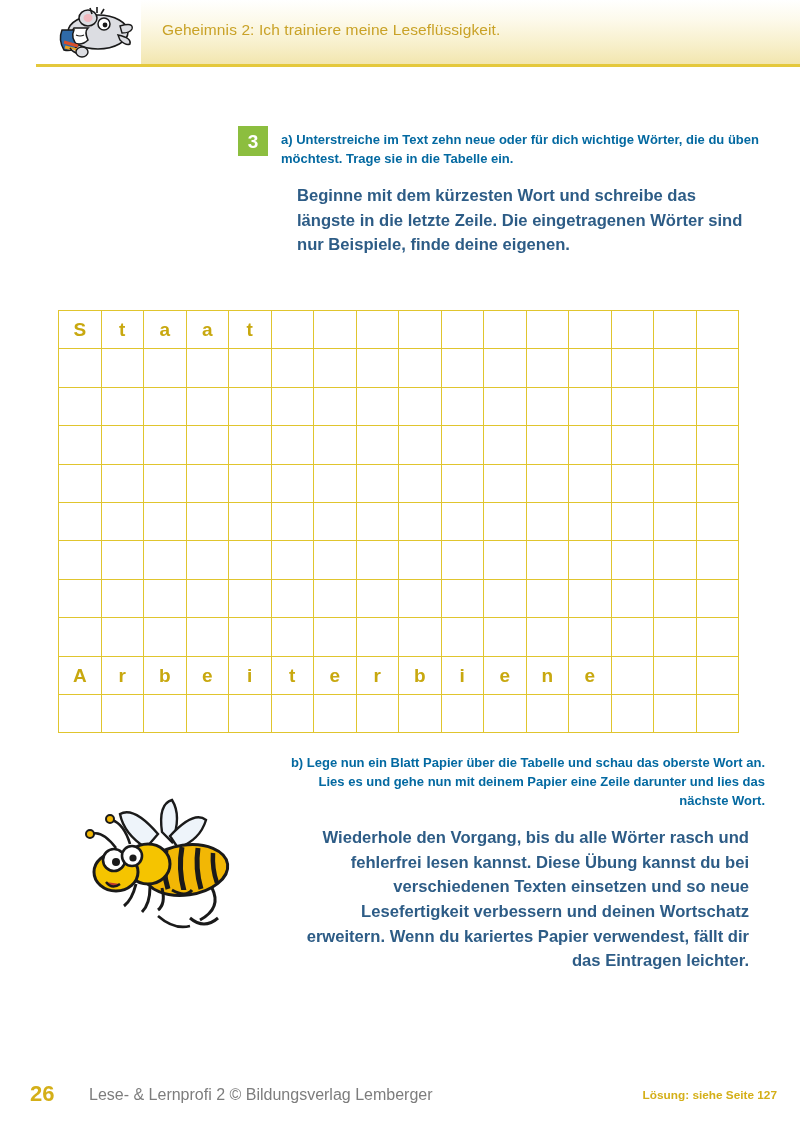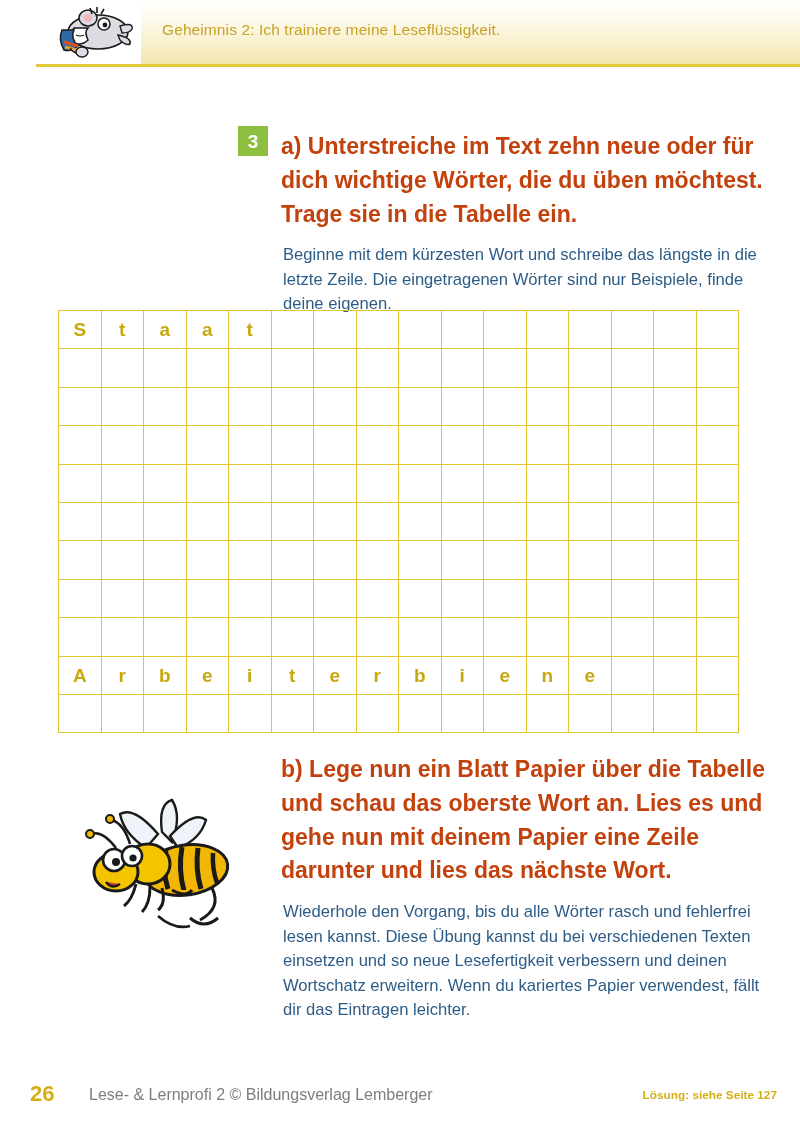--- a/index.html
+++ b/index.html
@@ -83,32 +83,32 @@
     line-height: 1;
   }
 
   .col-right {
     position: absolute;
     left: 281px;
     top: 130px;
     width: 484px;
   }
   .instr-bold {
-    font-size: 23px;
-    font-weight: 700;
-    color: #c2410c;
+    font-size: 13px;
+    font-weight: 700;
+    color: #0369a1;
     line-height: 1.47;
     margin: 0 0 12px 0;
   }
   .instr-body {
     font-size: 16.6px;
-    font-weight: 400;
+    font-weight: 700;
     color: #2d5c86;
     line-height: 1.48;
-    margin: 2px;
+    margin: 16px;
   }
 
   
   .grid-wrap {
     position: absolute;
     left: 58px;
     top: 310px;
   }
   table.letter-grid {
     border-collapse: collapse;
@@ -126,20 +126,21 @@
     color: #c8a80f;
     line-height: 1;
   }
 
   
   .col-right-b {
     position: absolute;
     left: 281px;
     top: 753px;
     width: 484px;
+    text-align: right;
   }
 
   
   .bee {
     position: absolute;
     left: 62px;
     top: 790px;
     width: 200px;
     height: 160px;
   }

